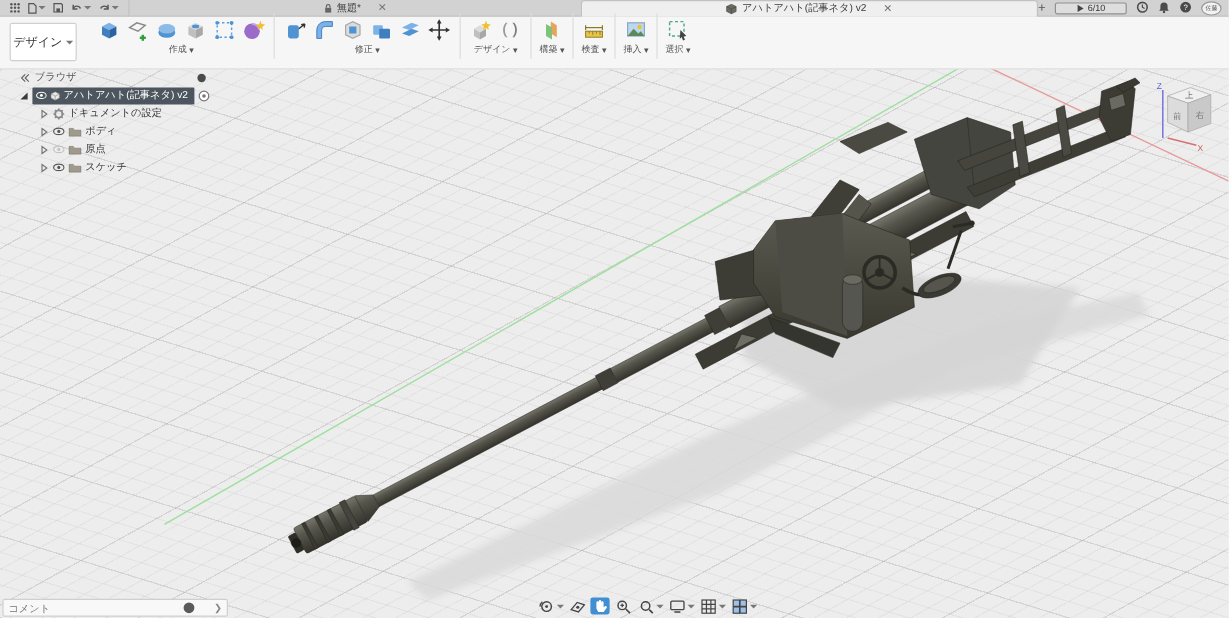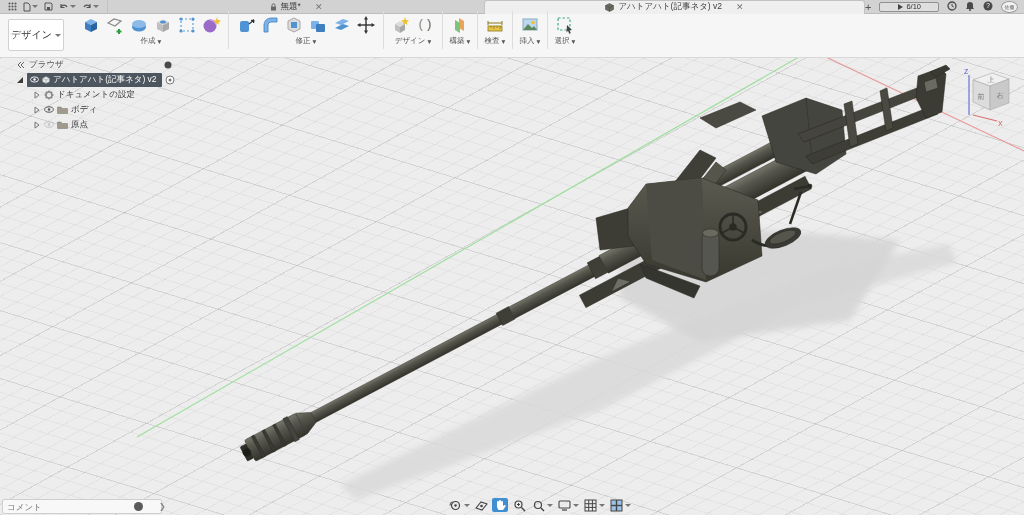--- a/index.html
+++ b/index.html
@@ -52,21 +52,21 @@
   .br-row { height:15px; display:flex; align-items:center; gap:3px; padding-left:8px; font-size:8.5px; color:#333; cursor:pointer; }
   .br-root-band { display:flex; align-items:center; gap:3px; background:#4d565e; color:#fff; height:14px; padding:0 5px 0 3px; border-radius:1px; font-size:8.5px; }
   .expander { width:8px; height:8px; flex:0 0 8px; }
   .indent { width:10px; flex:0 0 10px; }
 
   
   .navbar { position:absolute; bottom:2px; left:447px; height:16px; display:flex; align-items:center; gap:3px; }
   .nav-ic { width:16px; height:14px; display:flex; align-items:center; justify-content:center; border-radius:2px; cursor:pointer; }
   .nav-ic.active { background:#3f8fd2; }
   .nav-group { display:flex; align-items:center; gap:1px; }
-  .commentbar { position:absolute; bottom:1px; left:2px; width:160px; height:15px; background:#f8f8f8; border:1px solid #cfcfcf; border-radius:2px; display:flex; align-items:center; padding:0 4px; gap:16px; }
+  .commentbar { position:absolute; bottom:1px; left:2px; width:188px; height:15px; background:#f8f8f8; border:1px solid #cfcfcf; border-radius:2px; display:flex; align-items:center; padding:0 4px; gap:16px; }
   .commentbar input { flex:1; border:none; background:transparent; font-size:8.5px; color:#555; outline:none; font-family:inherit; }
   .c-circle { width:9px; height:9px; border-radius:50%; background:#5a5a5a; flex:0 0 9px; }
   .c-chev { color:#888; font-size:8px; }
 </style>
 </head>
 <body>
 
 <div class="app">
 
   <div class="titlebar">
@@ -616,15 +616,29 @@
       <svg width="10" height="7">
           <ellipse cx="5" cy="3.5" rx="4.3" ry="2.7" fill="none" stroke="#c3c3c3" stroke-width="1"></ellipse>
           <circle cx="5" cy="3.5" r="1.3" fill="#c3c3c3"></circle>
         </svg>
       <svg width="11" height="9">
           <path d="M0.5 2 h3.5 l1 1.5 h5.5 v5 h-10 z" fill="#a09a8c" stroke="#7a7468" stroke-width="0.5"></path>
         </svg>
       <span>原点</span>
     </div>
 
+    <div class="br-row">
+      <span class="indent"></span>
+      <svg class="expander" viewBox="0 0 8 8">
+          <polygon points="2,1 6,4 2,7" fill="none" stroke="#777" stroke-width="1"></polygon>
+        </svg>
+      <svg width="10" height="7">
+          <ellipse cx="5" cy="3.5" rx="4.3" ry="2.7" fill="none" stroke="#555" stroke-width="1"></ellipse>
+          <circle cx="5" cy="3.5" r="1.3" fill="#555"></circle>
+        </svg>
+      <svg width="11" height="9">
+          <path d="M0.5 2 h3.5 l1 1.5 h5.5 v5 h-10 z" fill="#a09a8c" stroke="#7a7468" stroke-width="0.5"></path>
+        </svg>
+      <span>スケッチ</span>
+    </div>
   </div>
 
 </div>
 
 </body></html>

